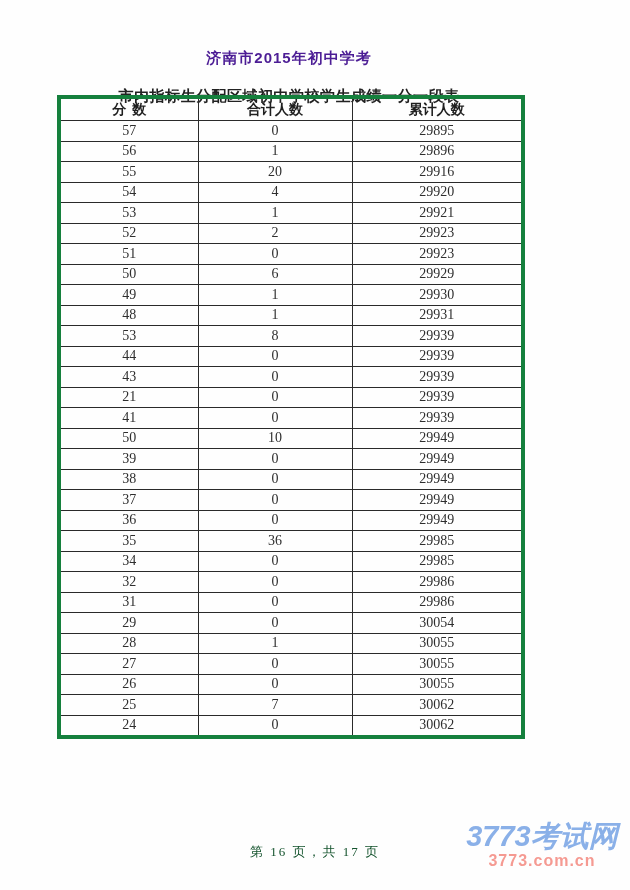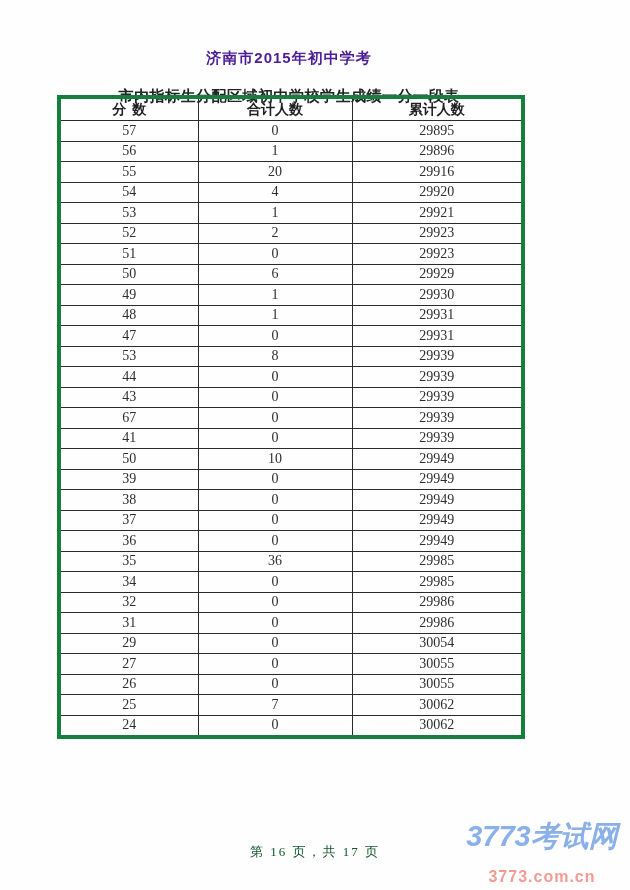--- a/index.html
+++ b/index.html
@@ -98,21 +98,21 @@
     font-size: 29px;
     font-weight: bold;
     font-style: italic;
     letter-spacing: 0;
     white-space: nowrap;
   }
   .watermark-url {
     font-size: 16px;
     font-weight: bold;
     letter-spacing: 1px;
-    margin-top: 18px;
+    margin-top: 2px;
     white-space: nowrap;
   }
 </style>
 </head>
 <body>
 
 <div class="page">
 
   <div class="titles">
     <div class="title-line1">济南市2015年初中学考</div>
@@ -177,41 +177,36 @@
           <td>49</td>
           <td>1</td>
           <td>29930</td>
         </tr>
         <tr>
           <td>48</td>
           <td>1</td>
           <td>29931</td>
         </tr>
         <tr>
-          <td>47</td>
-          <td>0</td>
-          <td>29931</td>
-        </tr>
-        <tr>
           <td>53</td>
           <td>8</td>
           <td>29939</td>
         </tr>
         <tr>
           <td>44</td>
           <td>0</td>
           <td>29939</td>
         </tr>
         <tr>
           <td>43</td>
           <td>0</td>
           <td>29939</td>
         </tr>
         <tr>
-          <td>67</td>
+          <td>21</td>
           <td>0</td>
           <td>29939</td>
         </tr>
         <tr>
           <td>41</td>
           <td>0</td>
           <td>29939</td>
         </tr>
         <tr>
           <td>50</td>
@@ -255,20 +250,25 @@
         </tr>
         <tr>
           <td>31</td>
           <td>0</td>
           <td>29986</td>
         </tr>
         <tr>
           <td>29</td>
           <td>0</td>
           <td>30054</td>
+        </tr>
+        <tr>
+          <td>28</td>
+          <td>1</td>
+          <td>30055</td>
         </tr>
         <tr>
           <td>27</td>
           <td>0</td>
           <td>30055</td>
         </tr>
         <tr>
           <td>26</td>
           <td>0</td>
           <td>30055</td>

